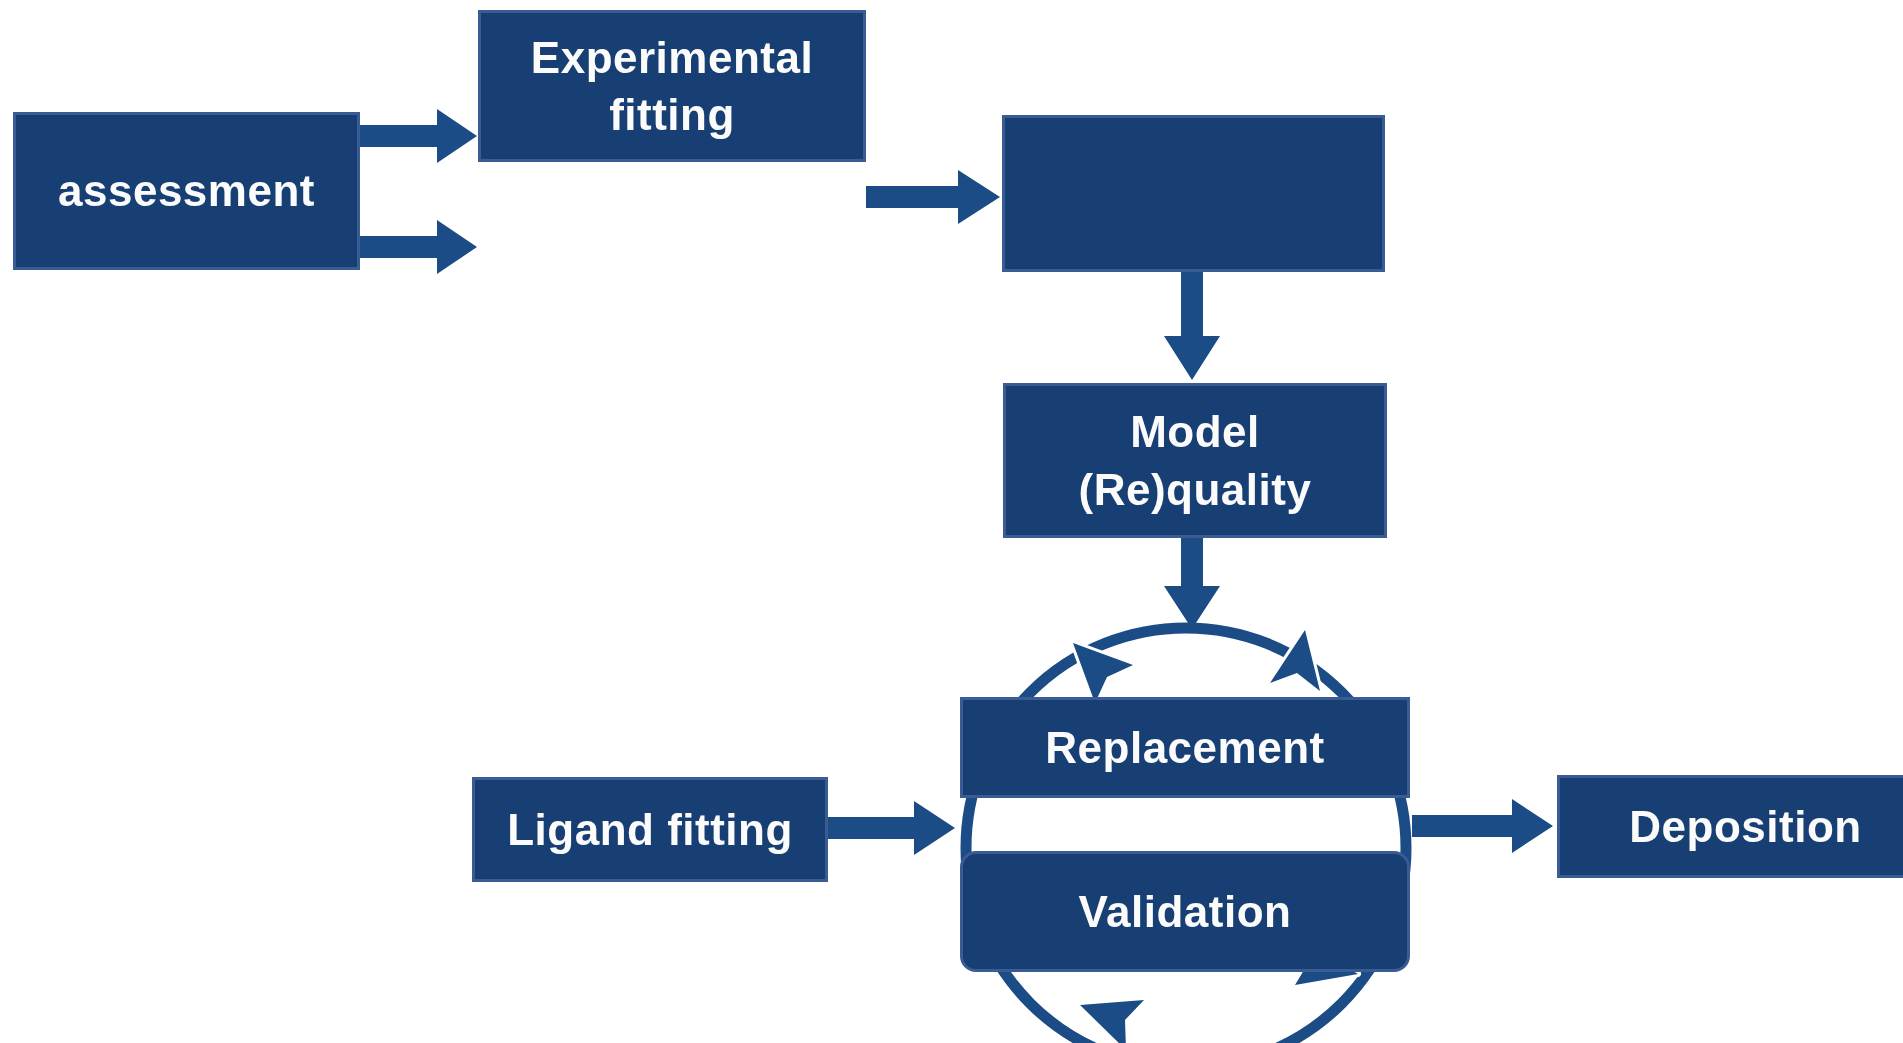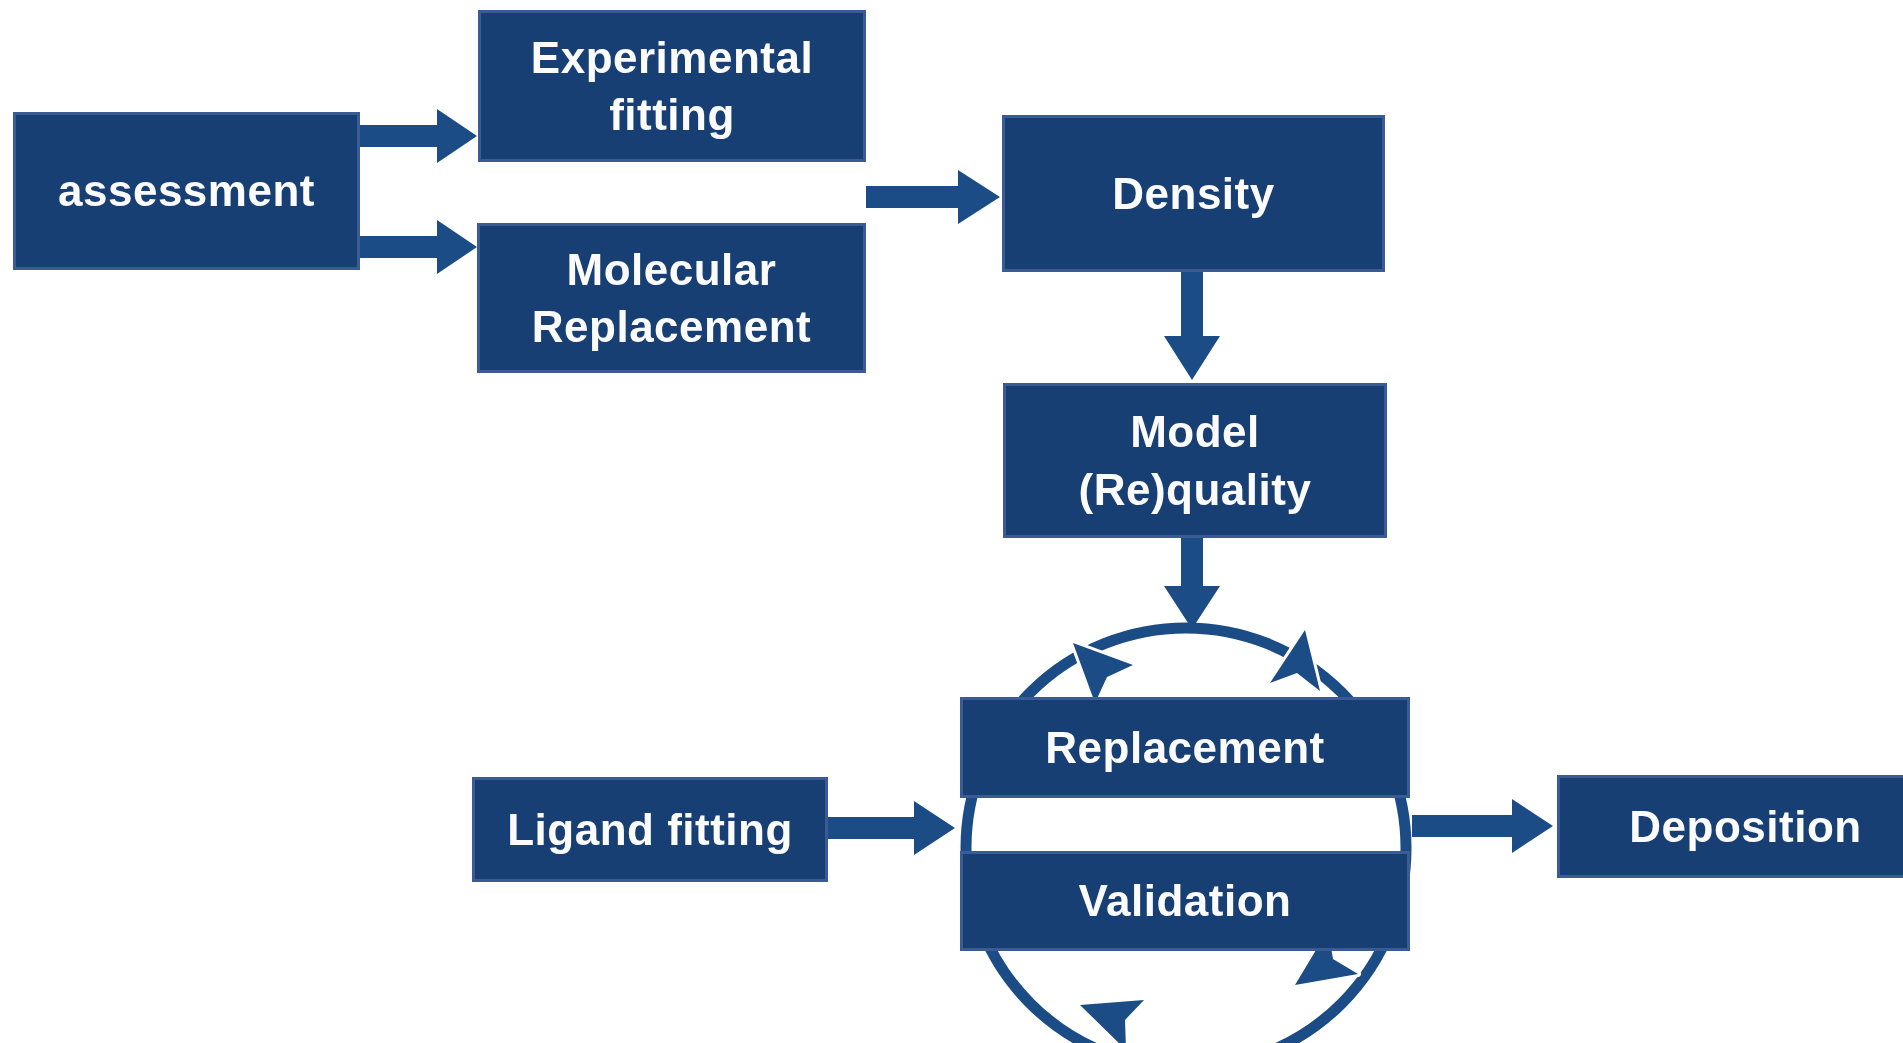--- a/index.html
+++ b/index.html
@@ -61,39 +61,34 @@
 
   <div class="node" style="left:13px;top:112px;width:347px;height:158px;">
     <span>assessment</span>
   </div>
 
   <div class="node" style="left:478px;top:10px;width:388px;height:152px;">
     <span>Experimental</span>
     <span>fitting</span>
   </div>
 
-  <div class="node" style="left:477px;top:223px;width:389px;height:150px;">
-    <span>Molecular</span>
-    <span>Replacement</span>
-  </div>
 
   <div class="node" style="left:1002px;top:115px;width:383px;height:157px;">
-    <span>Density</span>
   </div>
 
   <div class="node" style="left:1003px;top:383px;width:384px;height:155px;">
     <span>Model</span>
     <span>(Re)quality</span>
   </div>
 
   <div class="node" style="left:960px;top:697px;width:450px;height:101px;">
     <span>Replacement</span>
   </div>
 
-  <div class="node" style="left:960px;top:851px;width:450px;height:100px;">
+  <div class="node" style="left:960px;top:851px;width:450px;height:121px;border-radius:16px;">
     <span>Validation</span>
   </div>
 
   <div class="node" style="left:472px;top:777px;width:356px;height:105px;">
     <span>Ligand fitting</span>
   </div>
 
   <div class="node" style="left:1557px;top:775px;width:377px;height:103px;">
     <span>Deposition</span>
   </div>

